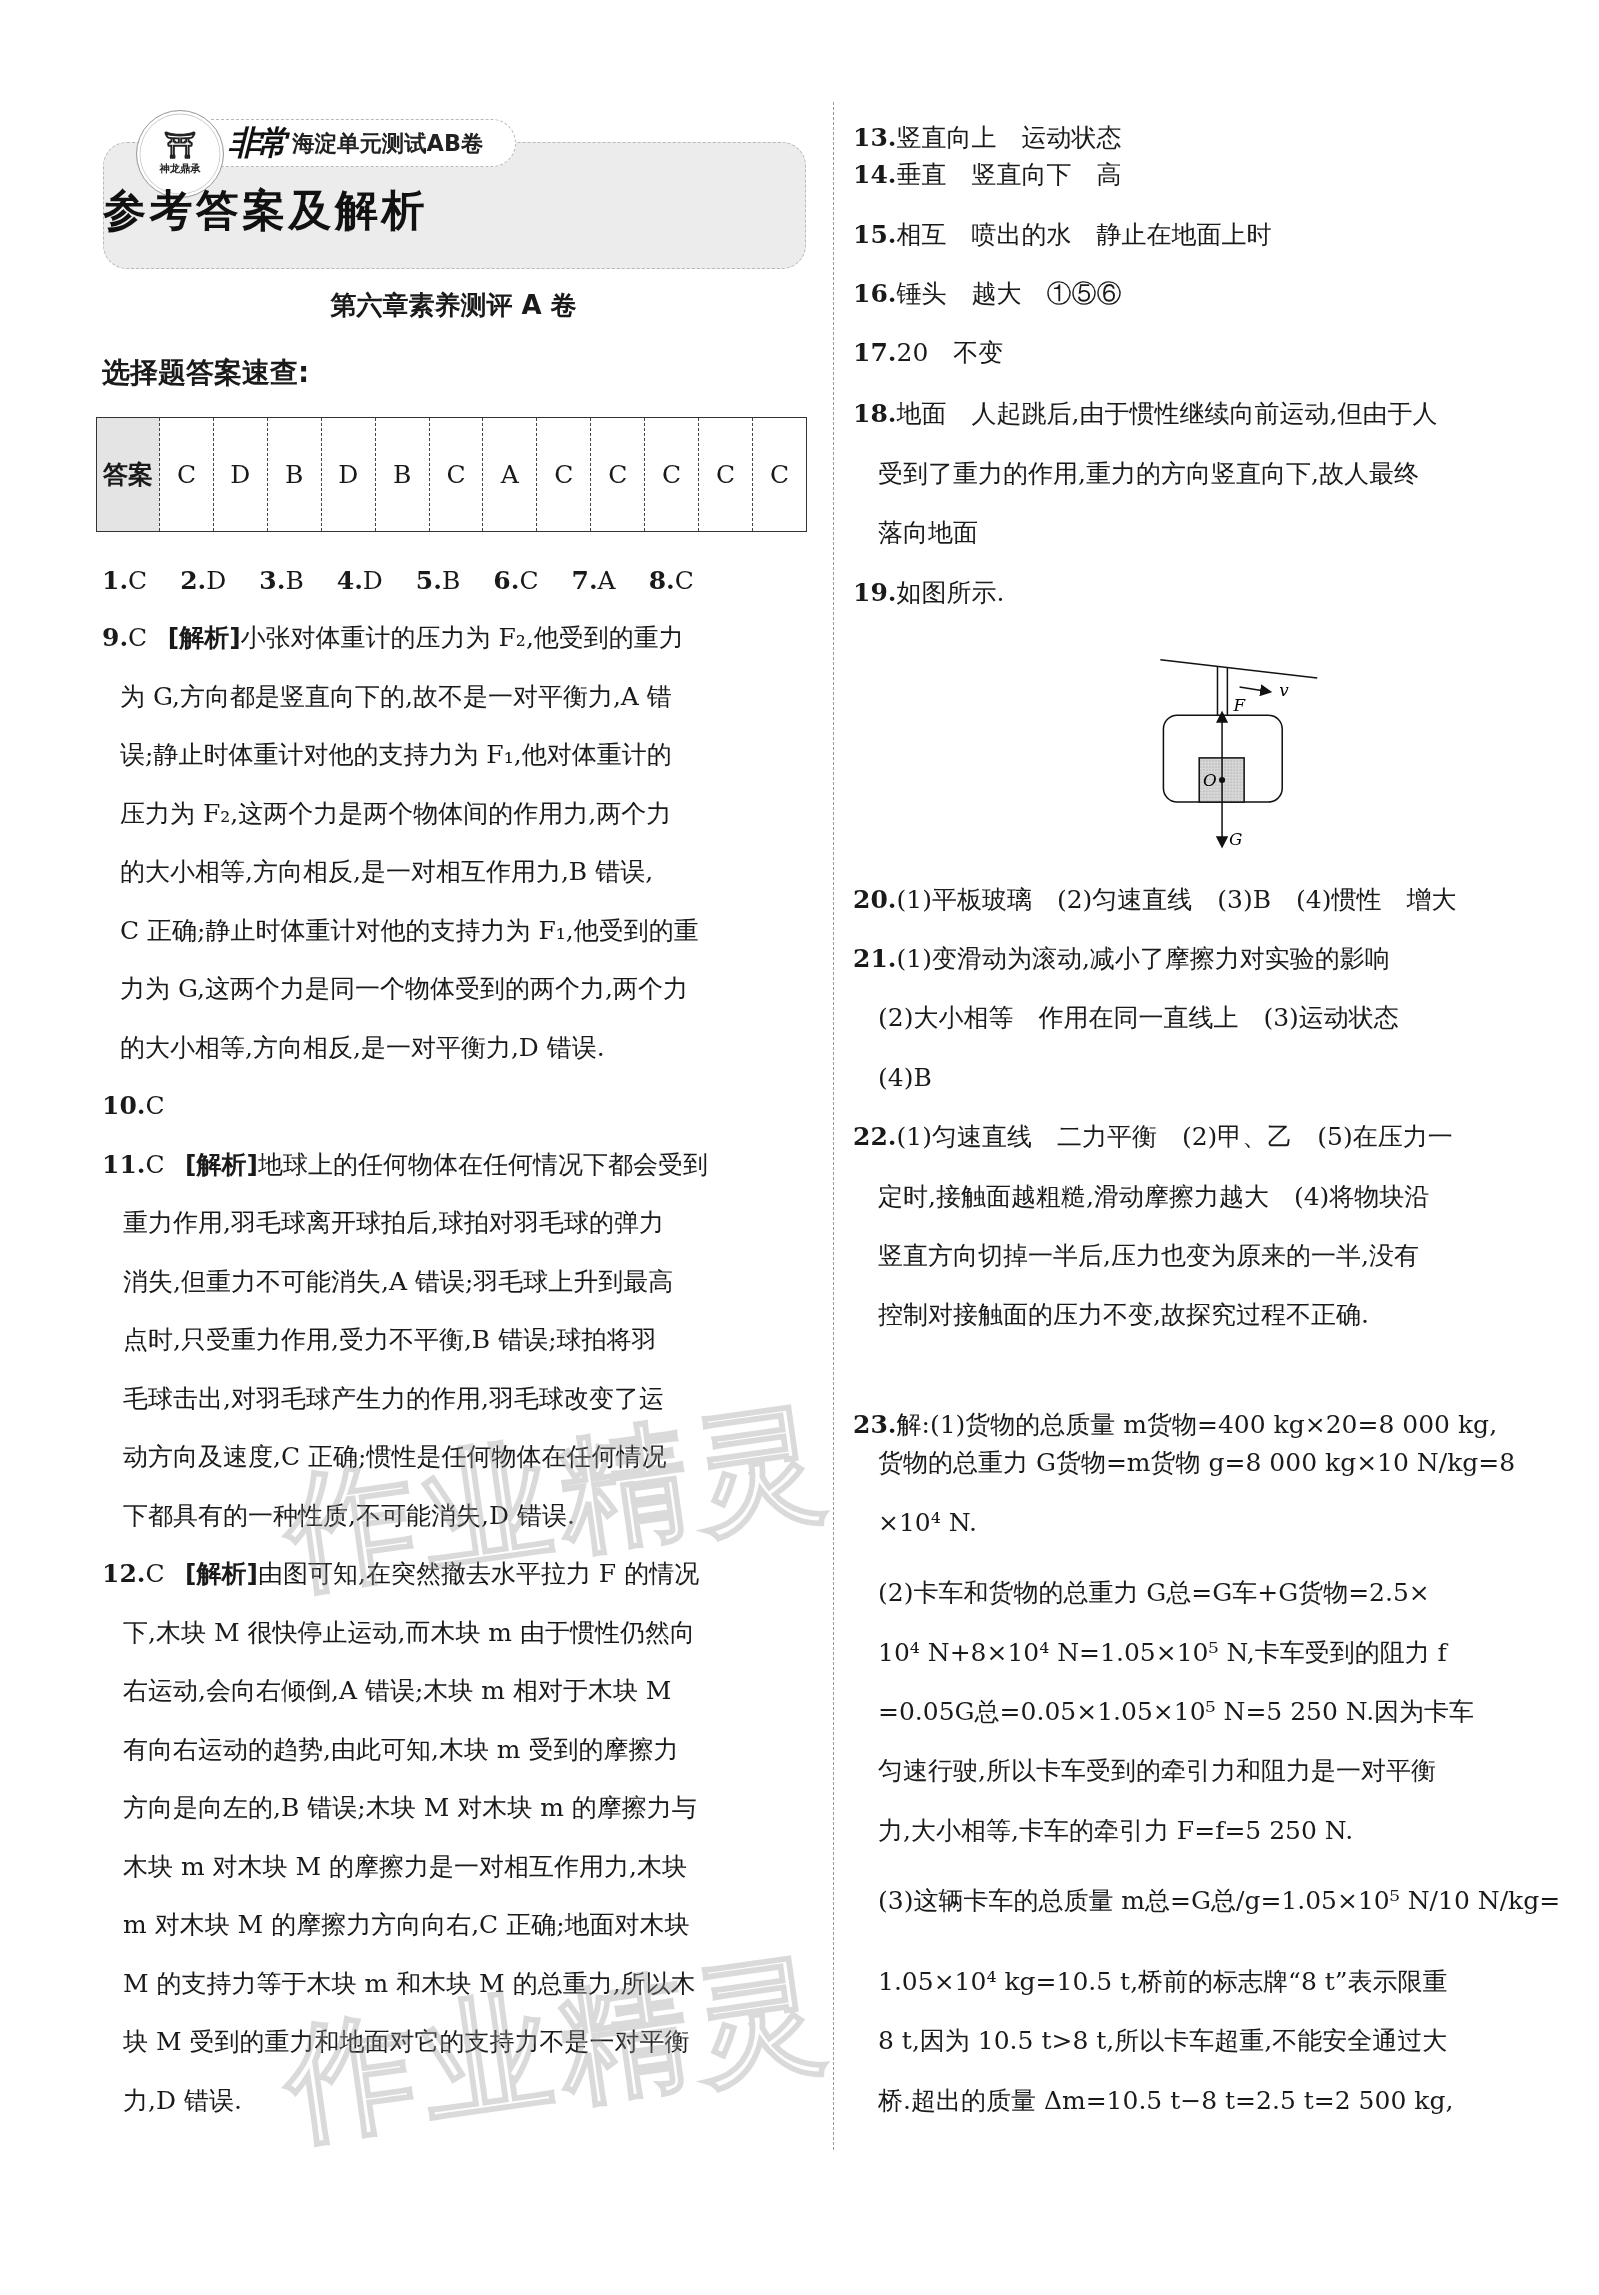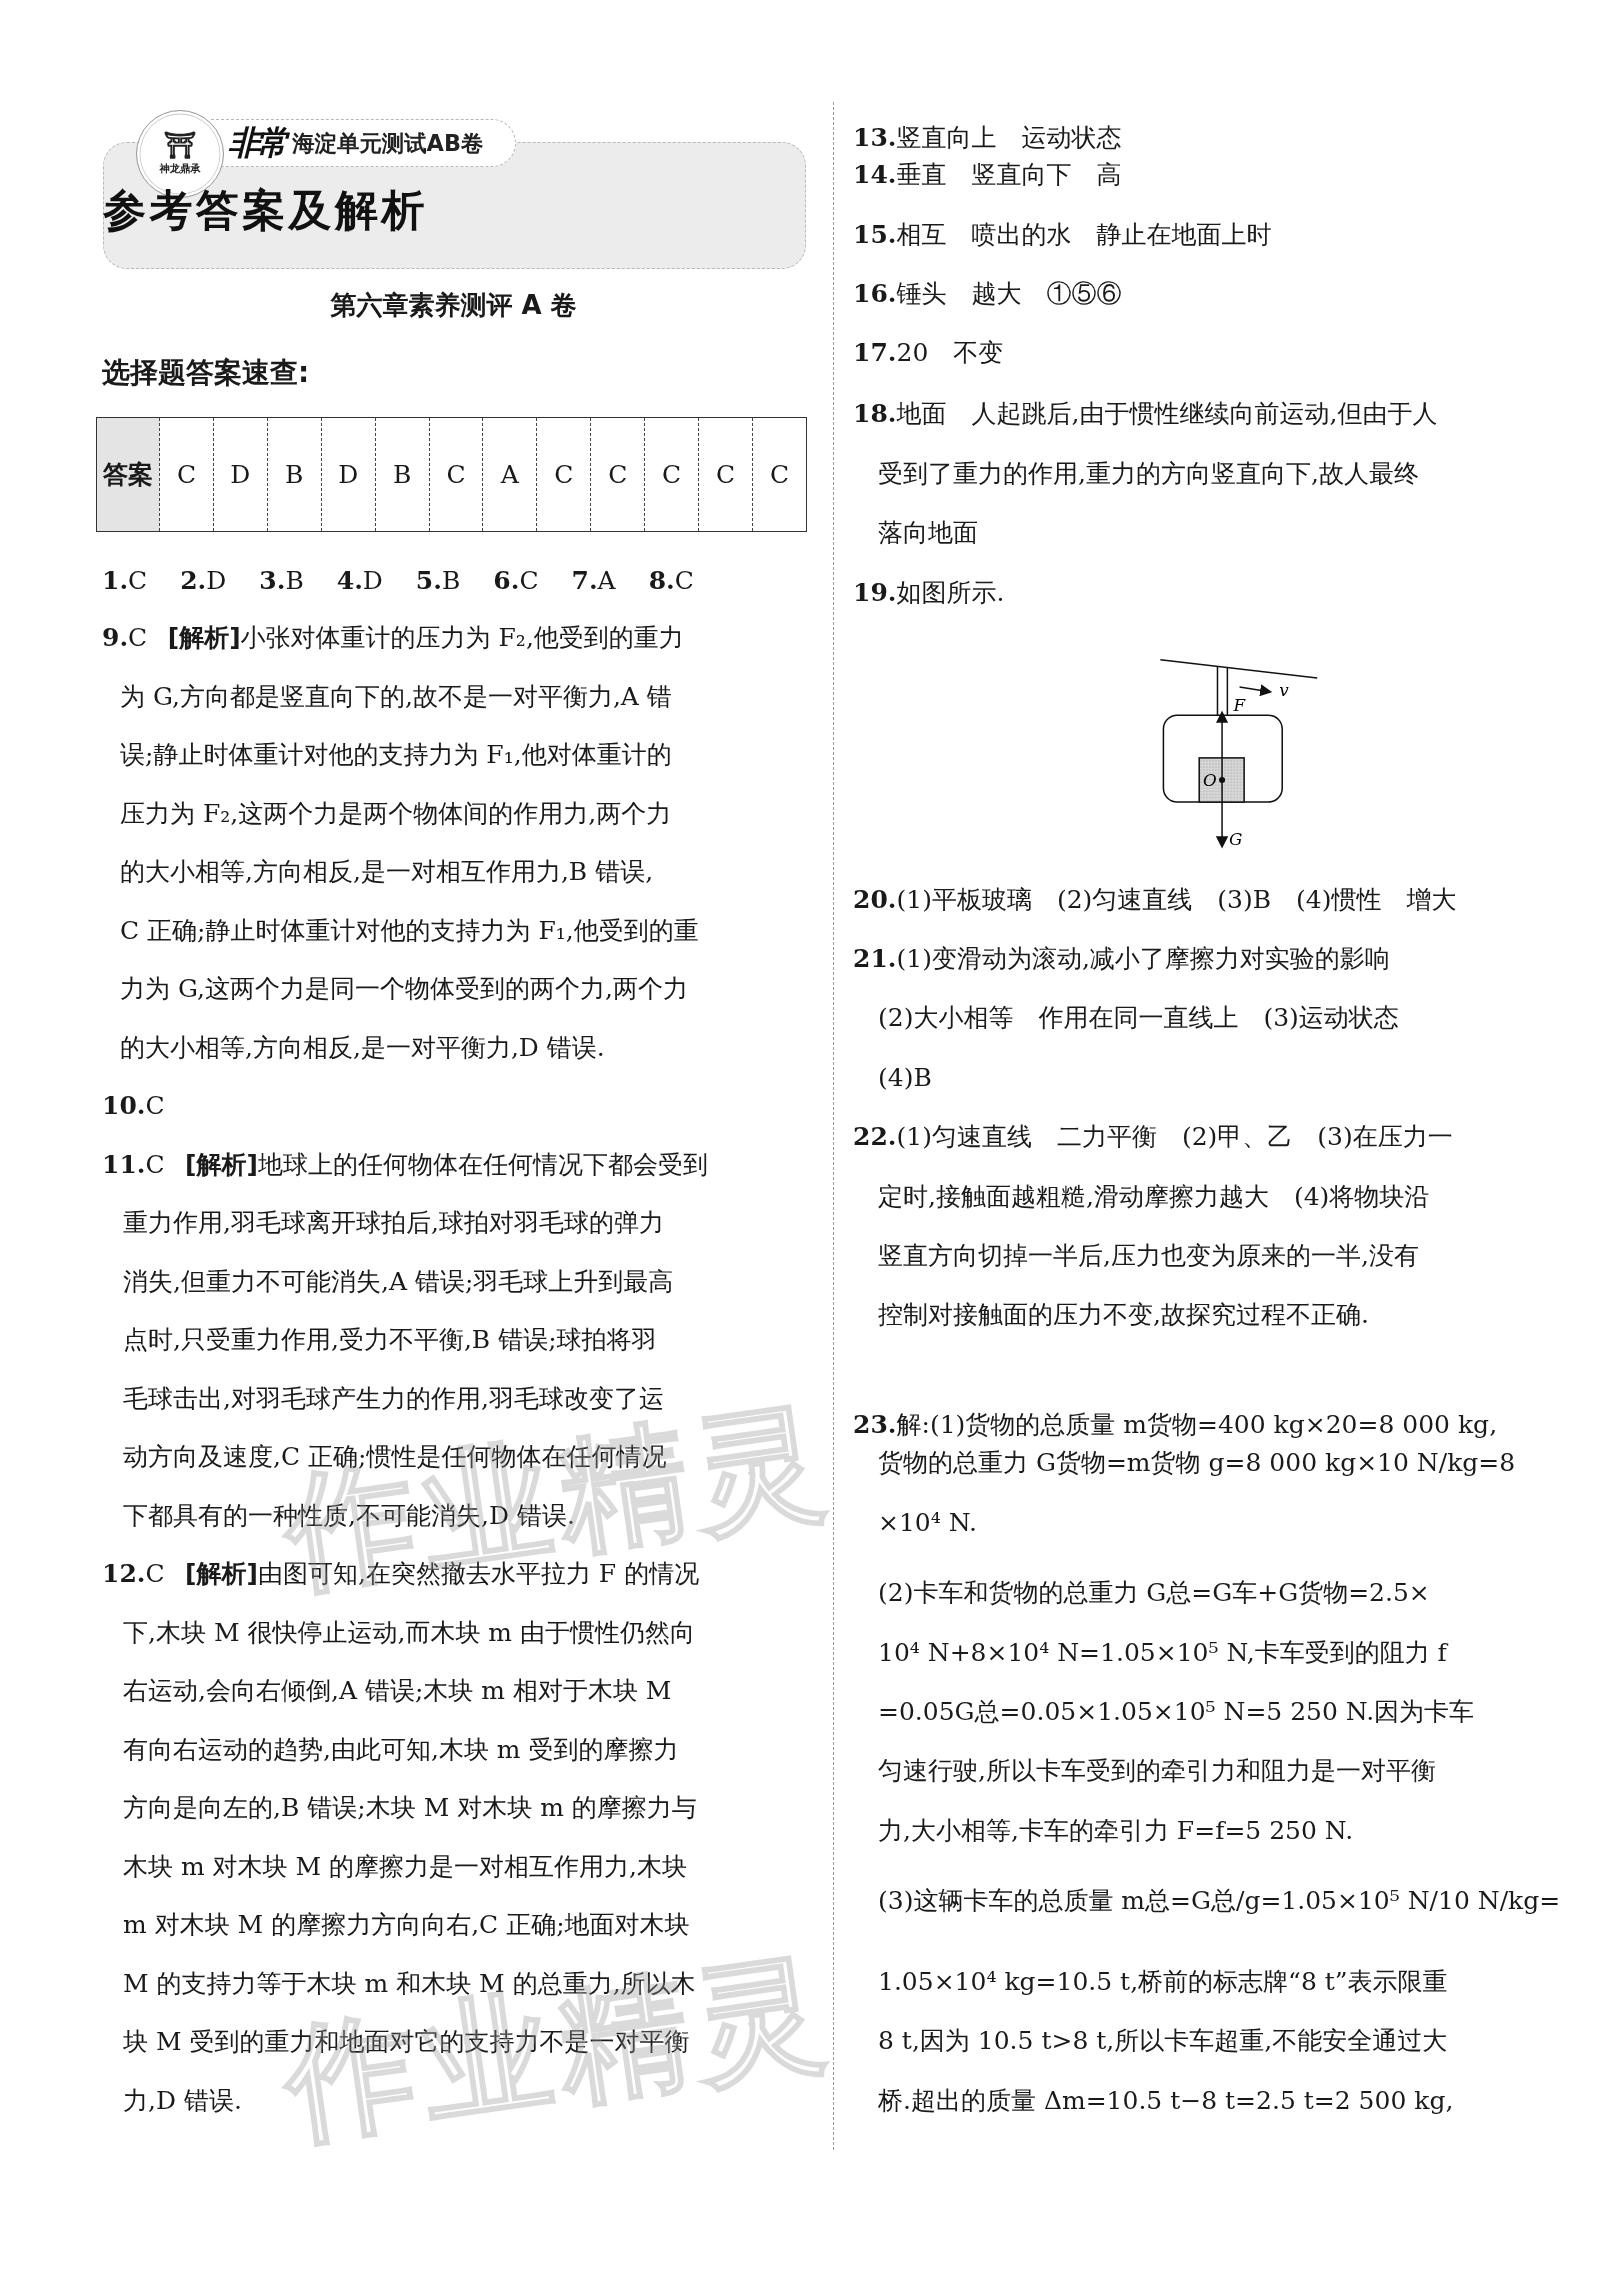--- a/index.html
+++ b/index.html
@@ -208,21 +208,21 @@
 
 <div class="line rc" style="top:883px;">
   <span class="num">20.</span><span>(1)平板玻璃　(2)匀速直线　(3)B　(4)惯性　增大</span>
 </div>
 <div class="line rc" style="top:942px;">
   <span class="num">21.</span><span>(1)变滑动为滚动,减小了摩擦力对实验的影响</span>
 </div>
 <div class="line ri" style="top:1001px;">(2)大小相等　作用在同一直线上　(3)运动状态</div>
 <div class="line ri" style="top:1061px;">(4)B</div>
 <div class="line rc" style="top:1120px;">
-  <span class="num">22.</span><span>(1)匀速直线　二力平衡　(2)甲、乙　(3)在压力一</span>
+  <span class="num">22.</span><span>(1)匀速直线　二力平衡　(2)甲、乙　(5)在压力一</span>
 </div>
 <div class="line ri" style="top:1180px;">定时,接触面越粗糙,滑动摩擦力越大　(4)将物块沿</div>
 <div class="line ri" style="top:1239px;">竖直方向切掉一半后,压力也变为原来的一半,没有</div>
 <div class="line ri" style="top:1298px;">控制对接触面的压力不变,故探究过程不正确.</div>
 
 <div class="line rc" style="top:1408px;text-align:right;">
   <span class="num">23.</span><span>解:(1)货物的总质量 m货物=400 kg×20=8 000 kg,</span>
 </div>
 <div class="line ri" style="top:1446px;">货物的总重力 G货物=m货物 g=8 000 kg×10 N/kg=8</div>
 <div class="line ri" style="top:1506px;">×10⁴ N.</div>

